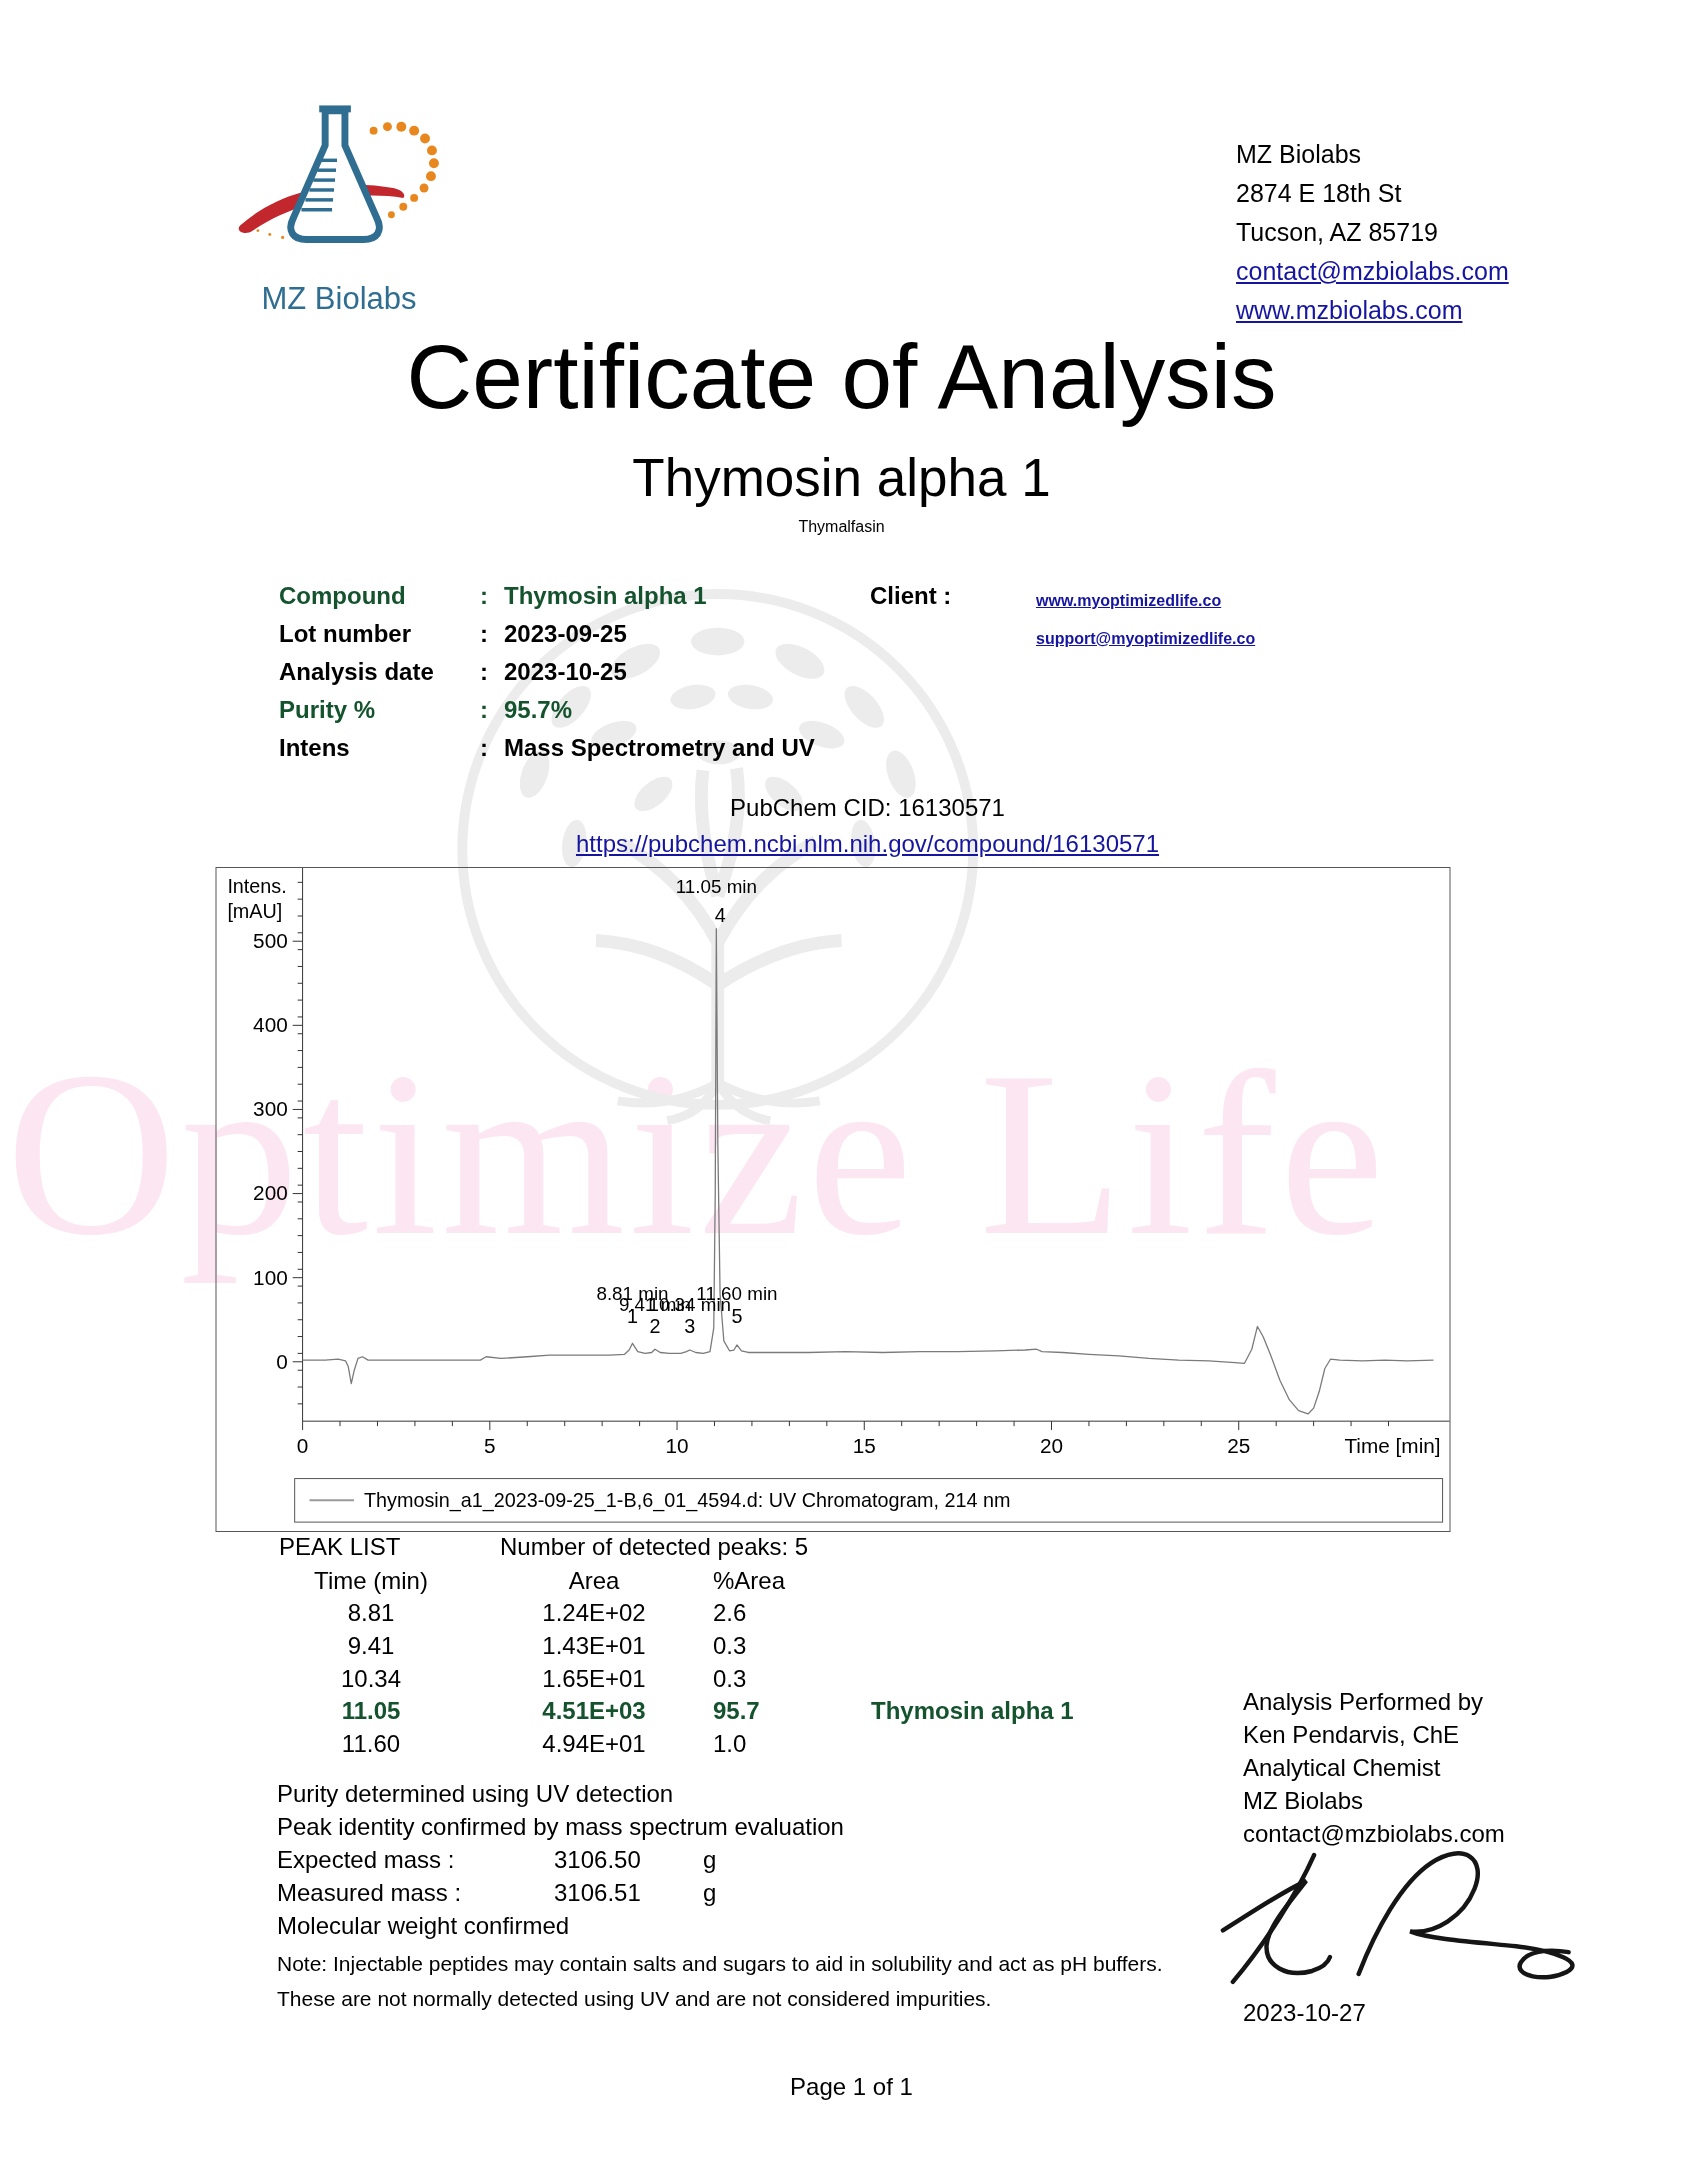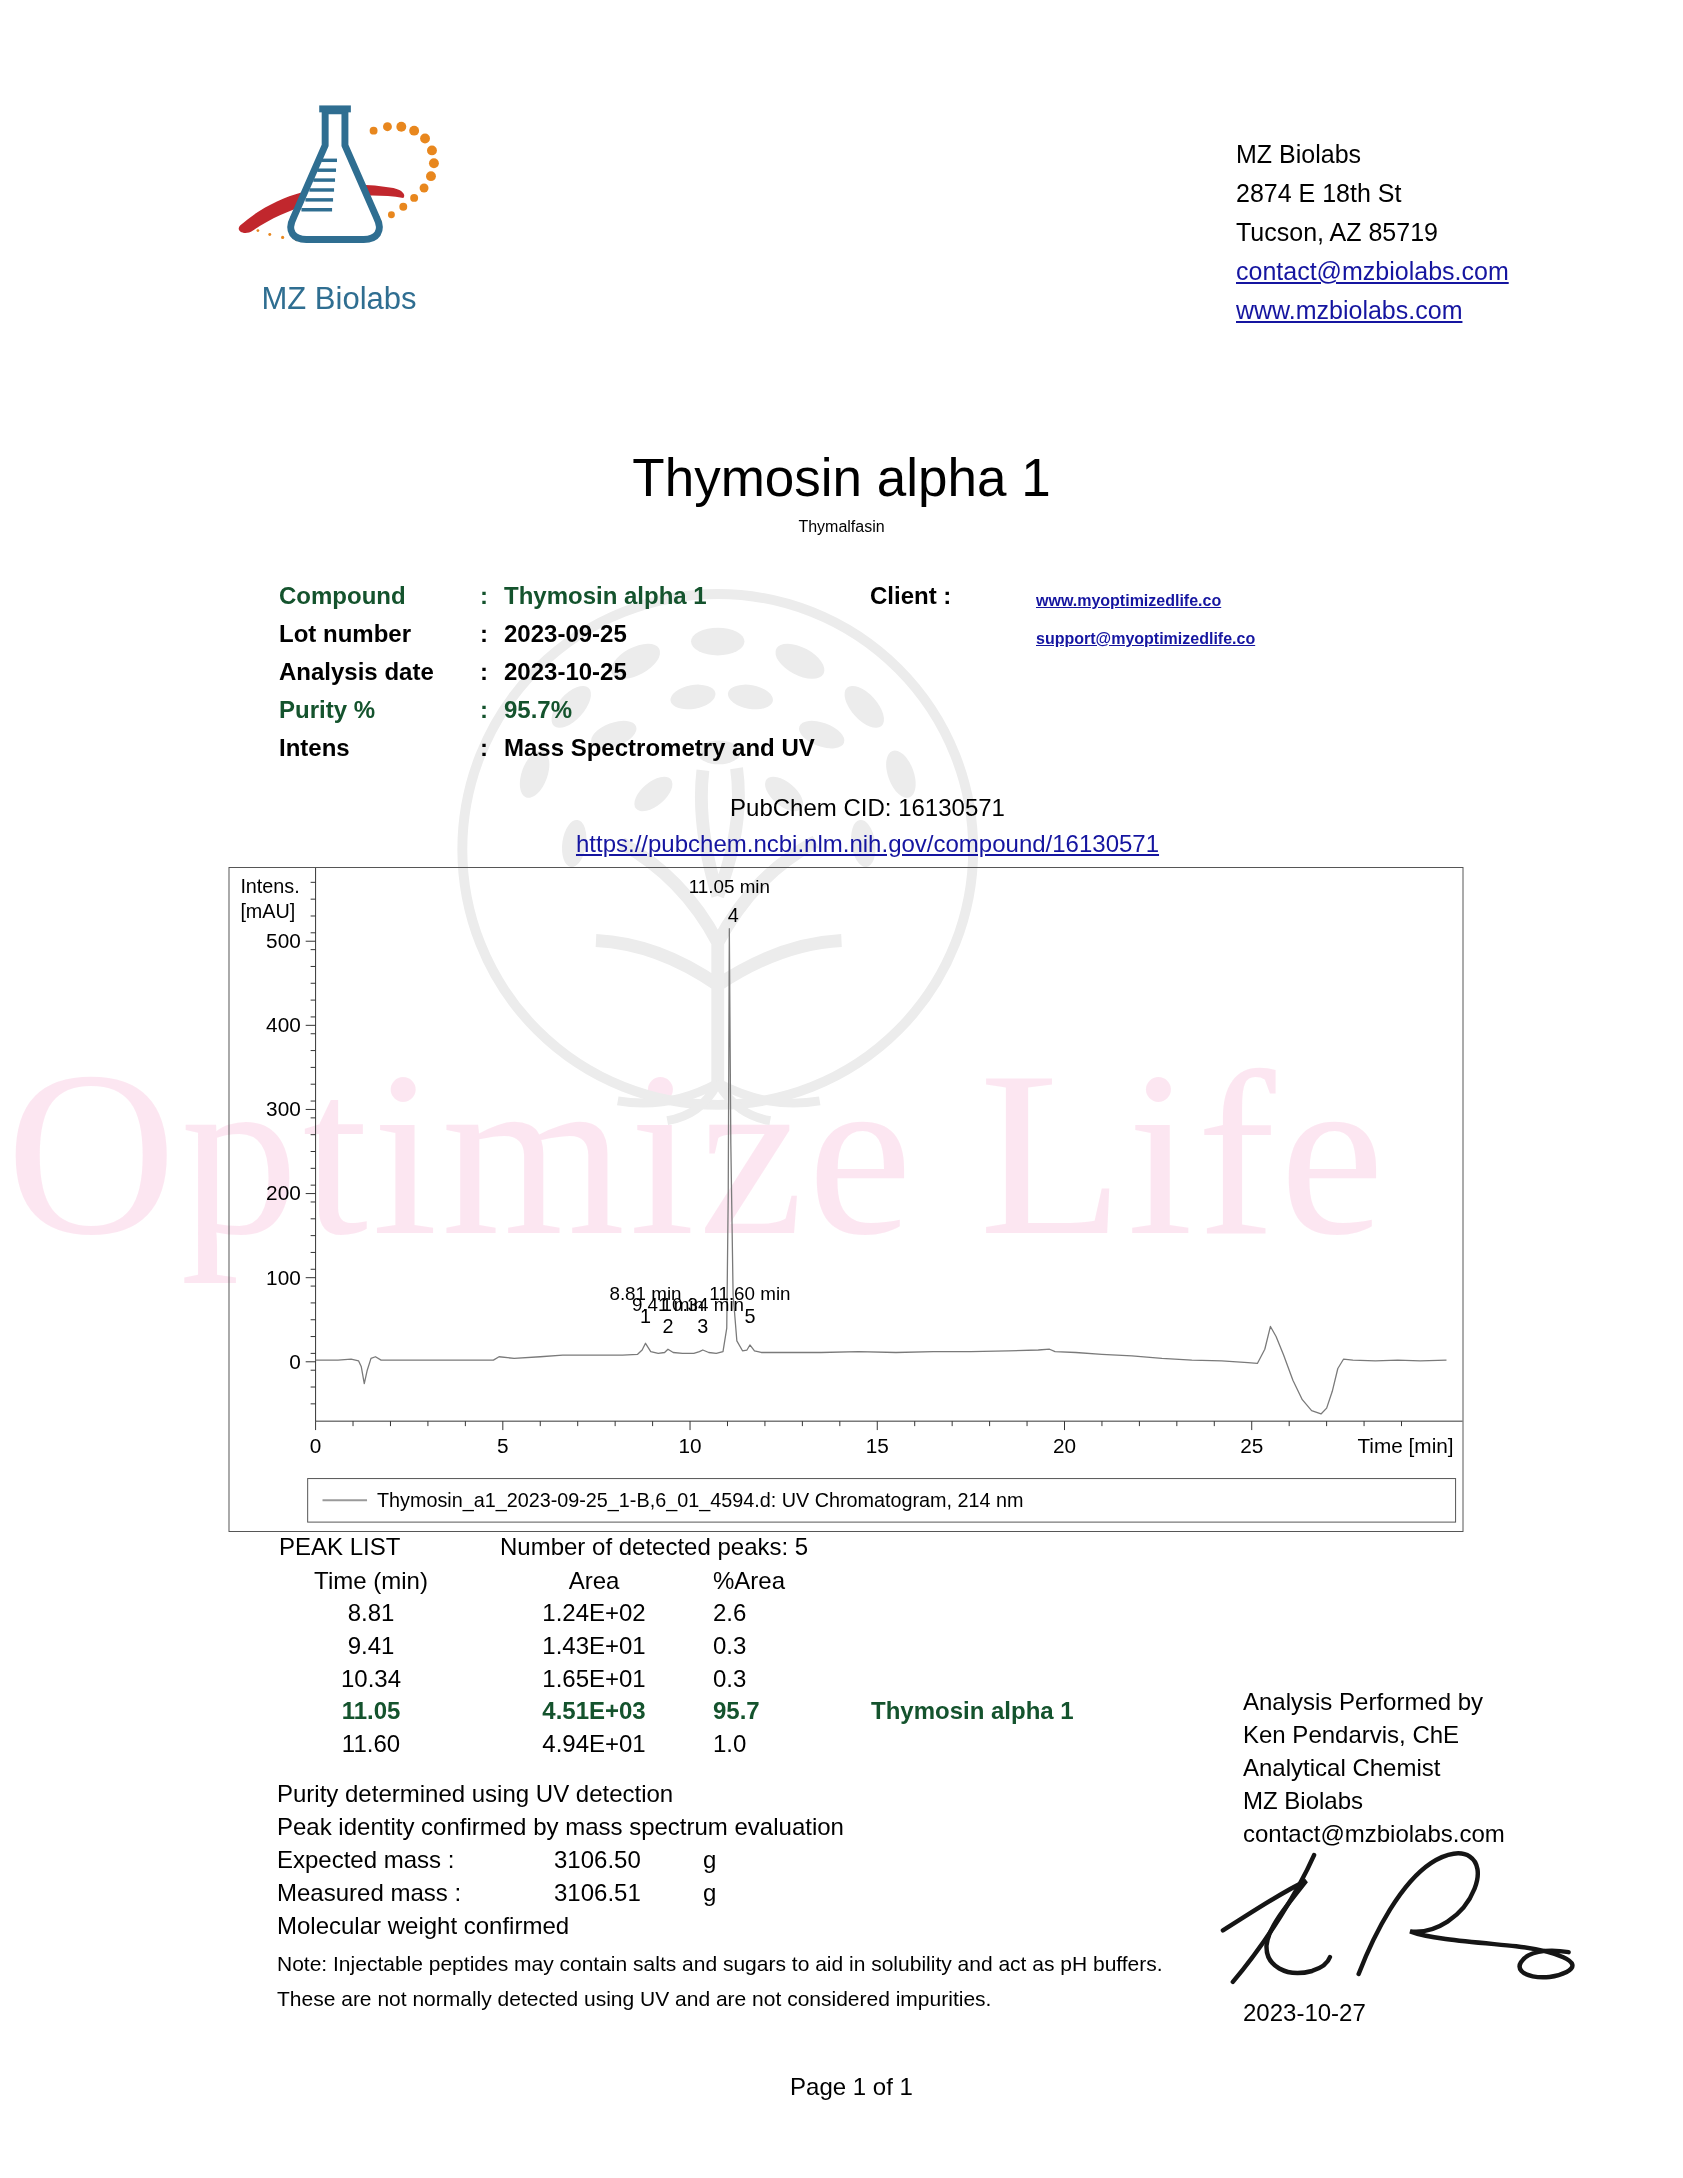--- a/index.html
+++ b/index.html
@@ -25,21 +25,21 @@
   .d-row{height:38px;}
   .d-label{display:inline-block;width:201px;}
   .d-colon{display:inline-block;width:24px;}
   .green{color:#14532d;}
   .client-label{left:870px;top:582px;font-size:24px;font-weight:bold;}
   .client-links{left:1036px;top:582px;font-size:16px;font-weight:bold;line-height:38px;}
   
   .pubchem-cid{left:53px;width:1629px;top:794px;text-align:center;font-size:24px;}
   .pubchem-url{left:53px;width:1629px;top:830px;text-align:center;font-size:24px;}
   
-  .chart{left:228px;top:867px;width:1236px;height:492px;}
+  .chart{left:215px;top:867px;width:1236px;height:492px;}
   
   .peak-section{left:277px;top:1533px;font-size:24px;width:990px;height:248px;}
   .pk-title{position:absolute;left:2px;top:0;}
   .pk-detected{position:absolute;left:223px;top:0;}
   .p-row{position:absolute;left:0;width:990px;height:30px;}
   .pc{position:absolute;}
   .pc-time{left:0;width:188px;text-align:center;}
   .pc-area{left:208px;width:218px;text-align:center;}
   .pc-pct{left:436px;width:149px;text-align:left;}
   .pc-note{left:594px;font-weight:bold;}
@@ -132,20 +132,21 @@
   </div>
 
   <div class="z address">
     <div>MZ Biolabs</div>
     <div>2874 E 18th St</div>
     <div>Tucson, AZ 85719</div>
     <div><a class="blue-link">contact@mzbiolabs.com</a></div>
     <div><a class="blue-link">www.mzbiolabs.com</a></div>
   </div>
 
+  <div class="z main-title">Certificate of Analysis</div>
   <div class="z compound-title">Thymosin alpha 1</div>
   <div class="z alt-title">Thymalfasin</div>
 
   <div class="z details">
     <div class="d-row green">
       <span class="d-label">Compound</span><span class="d-colon">:</span><span class="d-value">Thymosin alpha 1</span>
     </div>
     <div class="d-row">
       <span class="d-label">Lot number</span><span class="d-colon">:</span><span class="d-value">2023-09-25</span>
     </div>

